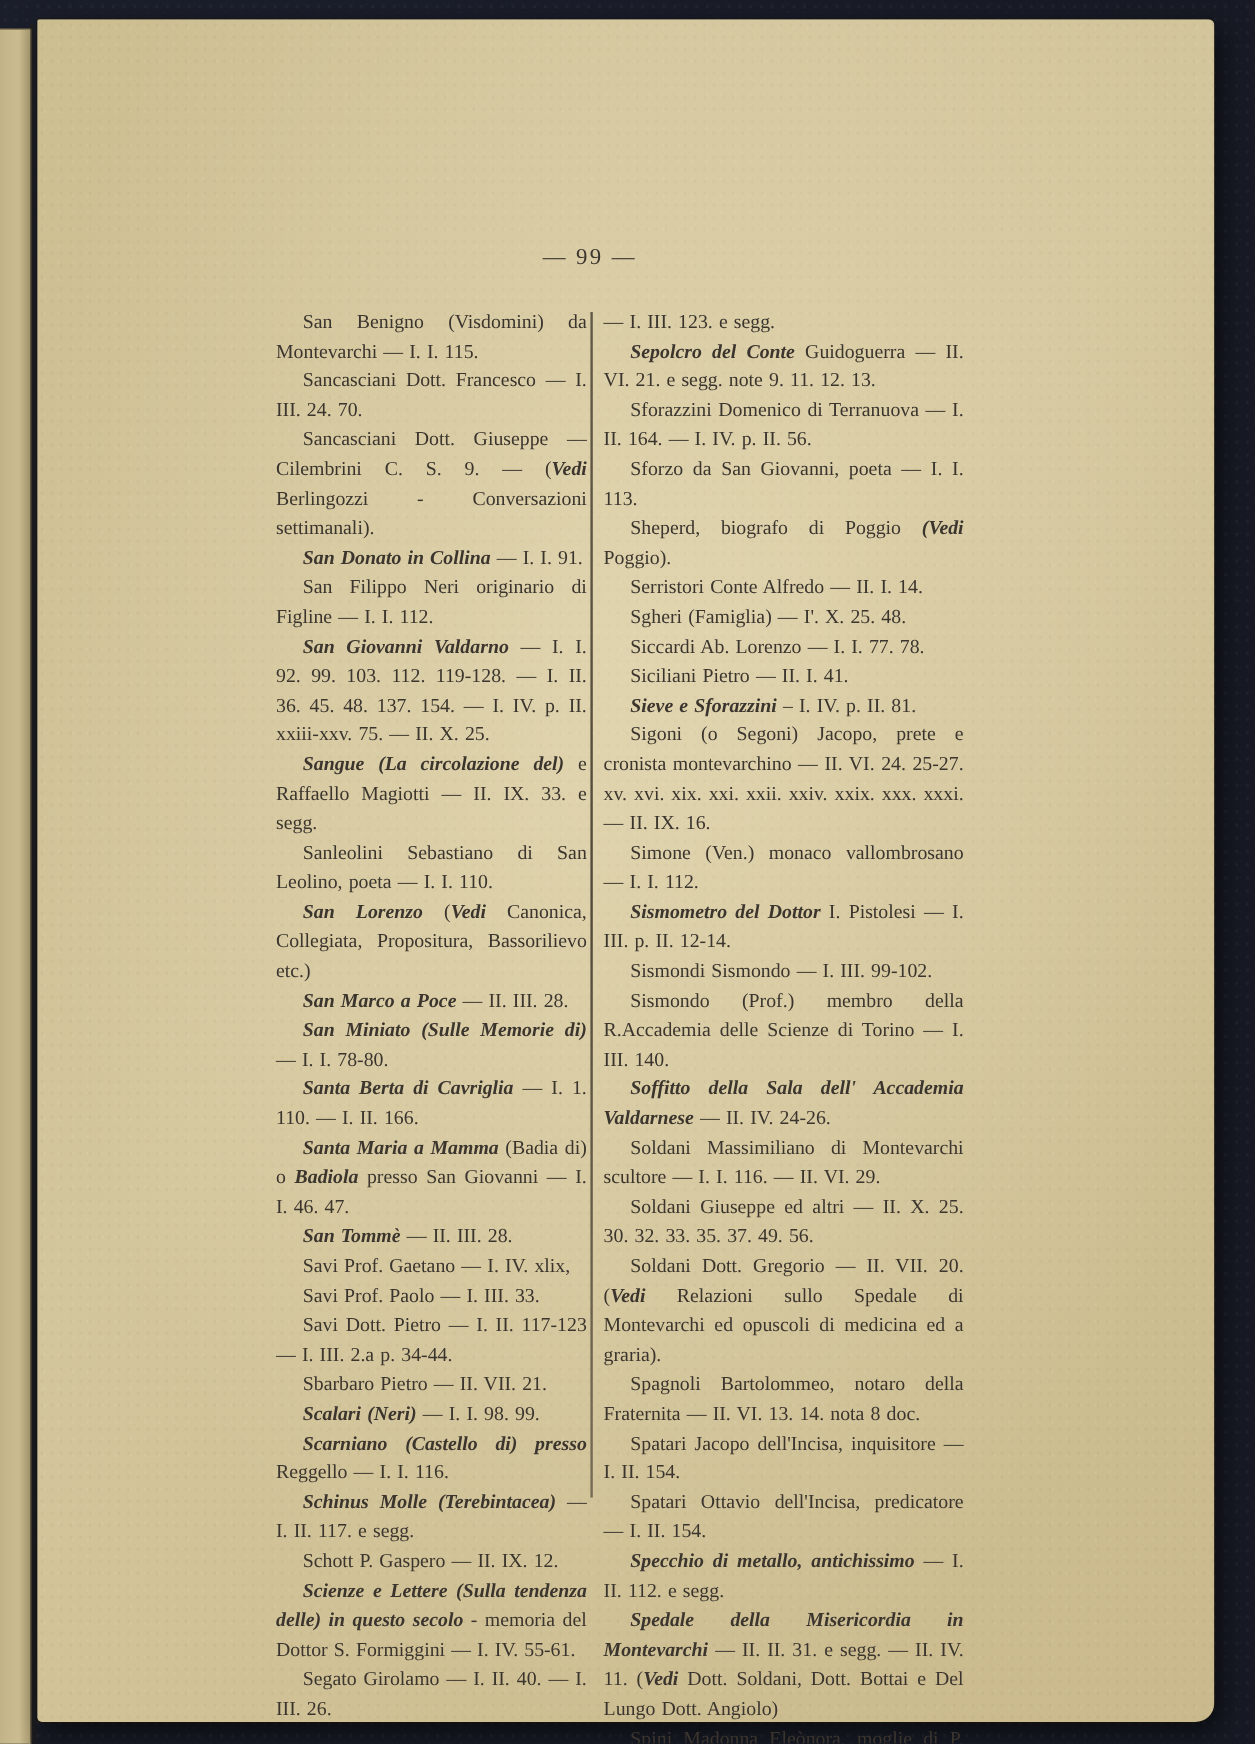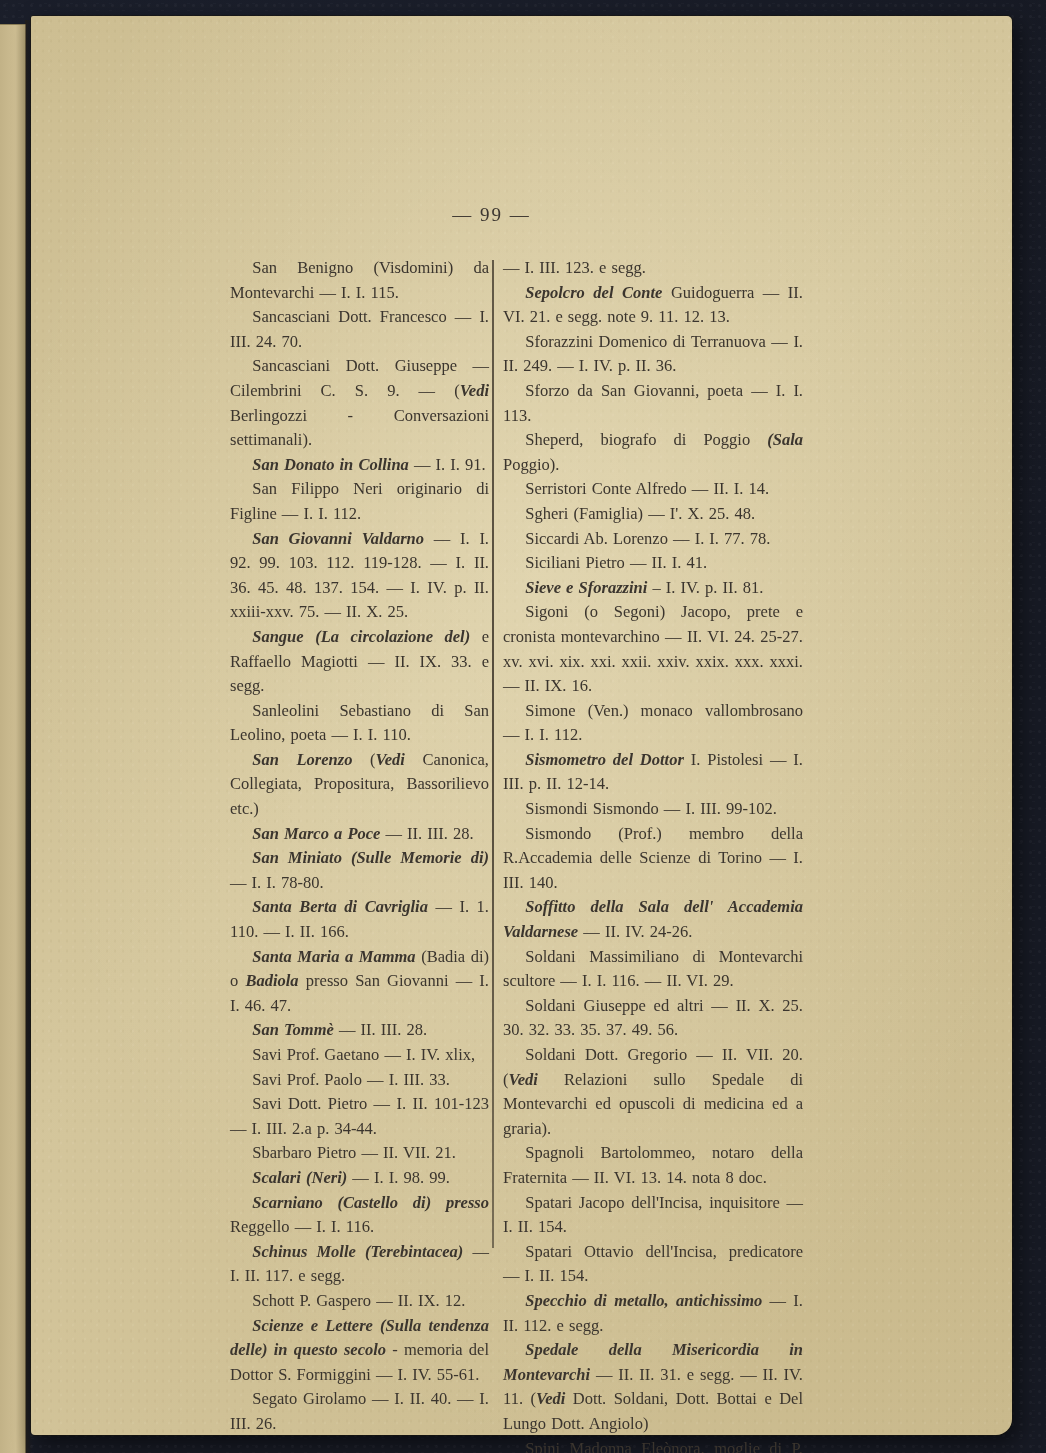--- a/index.html
+++ b/index.html
@@ -126,36 +126,36 @@
         <p class="entry"><i>Sangue (La circolazione del)</i><span> e Raffaello Magiotti — II. IX. 33. e segg.</span></p>
         <p class="entry"><span>Sanleolini Sebastiano di San Leolino, poeta — I. I. 110.</span></p>
         <p class="entry"><i>San Lorenzo</i><span> (</span><i>Vedi</i><span> Canonica, Collegiata, Propositura, Bassorilievo etc.)</span></p>
         <p class="entry"><i>San Marco a Poce</i><span> — II. III. 28.</span></p>
         <p class="entry"><i>San Miniato (Sulle Memorie di)</i><span> — I. I. 78-80.</span></p>
         <p class="entry"><i>Santa Berta di Cavriglia</i><span> — I. 1. 110. — I. II. 166.</span></p>
         <p class="entry"><i>Santa Maria a Mamma</i><span> (Badia di) o </span><i>Badiola</i><span> presso San Giovanni — I. I. 46. 47.</span></p>
         <p class="entry"><i>San Tommè</i><span> — II. III. 28.</span></p>
         <p class="entry"><span>Savi Prof. Gaetano — I. IV. xlix,</span></p>
         <p class="entry"><span>Savi Prof. Paolo — I. III. 33.</span></p>
-        <p class="entry"><span>Savi Dott. Pietro — I. II. 101-123 — I. III. 2.a p. 34-44.</span></p>
+        <p class="entry"><span>Savi Dott. Pietro — I. II. 117-123 — I. III. 2.a p. 34-44.</span></p>
         <p class="entry"><span>Sbarbaro Pietro — II. VII. 21.</span></p>
         <p class="entry"><i>Scalari (Neri)</i><span> — I. I. 98. 99.</span></p>
         <p class="entry"><i>Scarniano (Castello di) presso</i><span> Reggello — I. I. 116.</span></p>
         <p class="entry"><i>Schinus Molle (Terebintacea)</i><span> — I. II. 117. e segg.</span></p>
         <p class="entry"><span>Schott P. Gaspero — II. IX. 12.</span></p>
         <p class="entry"><i>Scienze e Lettere (Sulla tendenza delle) in questo secolo</i><span> - memoria del Dottor S. Formiggini — I. IV. 55-61.</span></p>
         <p class="entry"><span>Segato Girolamo — I. II. 40. — I. III. 26.</span></p>
       </div>
 
     <div class="col col-right">
         <p class="entry noindent"><span>— I. III. 123. e segg.</span></p>
         <p class="entry"><i>Sepolcro del Conte</i><span> Guidoguerra — II. VI. 21. e segg. note 9. 11. 12. 13.</span></p>
-        <p class="entry"><span>Sforazzini Domenico di Terranuova — I. II. 249. — I. IV. p. II. 36.</span></p>
+        <p class="entry"><span>Sforazzini Domenico di Terranuova — I. II. 164. — I. IV. p. II. 56.</span></p>
         <p class="entry"><span>Sforzo da San Giovanni, poeta — I. I. 113.</span></p>
-        <p class="entry"><span>Sheperd, biografo di Poggio </span><i>(Sala</i><span> Poggio).</span></p>
+        <p class="entry"><span>Sheperd, biografo di Poggio </span><i>(Vedi</i><span> Poggio).</span></p>
         <p class="entry"><span>Serristori Conte Alfredo — II. I. 14.</span></p>
         <p class="entry"><span>Sgheri (Famiglia) — I'. X. 25. 48.</span></p>
         <p class="entry"><span>Siccardi Ab. Lorenzo — I. I. 77. 78.</span></p>
         <p class="entry"><span>Siciliani Pietro — II. I. 41.</span></p>
         <p class="entry"><i>Sieve e Sforazzini</i><span> – I. IV. p. II. 81.</span></p>
         <p class="entry"><span>Sigoni (o Segoni) Jacopo, prete e cronista montevarchino — II. VI. 24. 25-27. xv. xvi. xix. xxi. xxii. xxiv. xxix. xxx. xxxi. — II. IX. 16.</span></p>
         <p class="entry"><span>Simone (Ven.) monaco vallombrosano — I. I. 112.</span></p>
         <p class="entry"><i>Sismometro del Dottor</i><span> I. Pistolesi — I. III. p. II. 12-14.</span></p>
         <p class="entry"><span>Sismondi Sismondo — I. III. 99-102.</span></p>
         <p class="entry"><span>Sismondo (Prof.) membro della R.Accademia delle Scienze di Torino — I. III. 140.</span></p>

